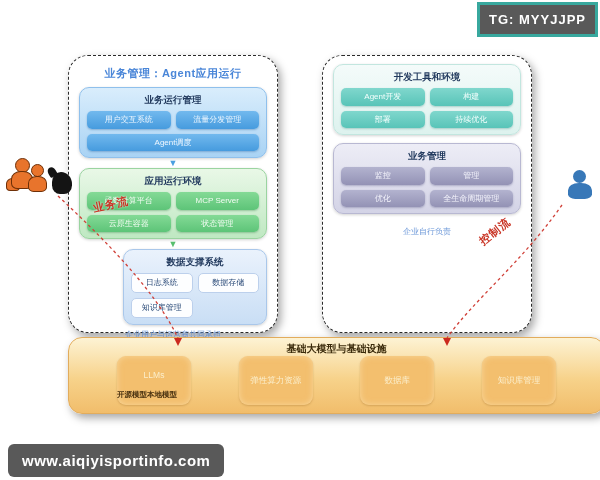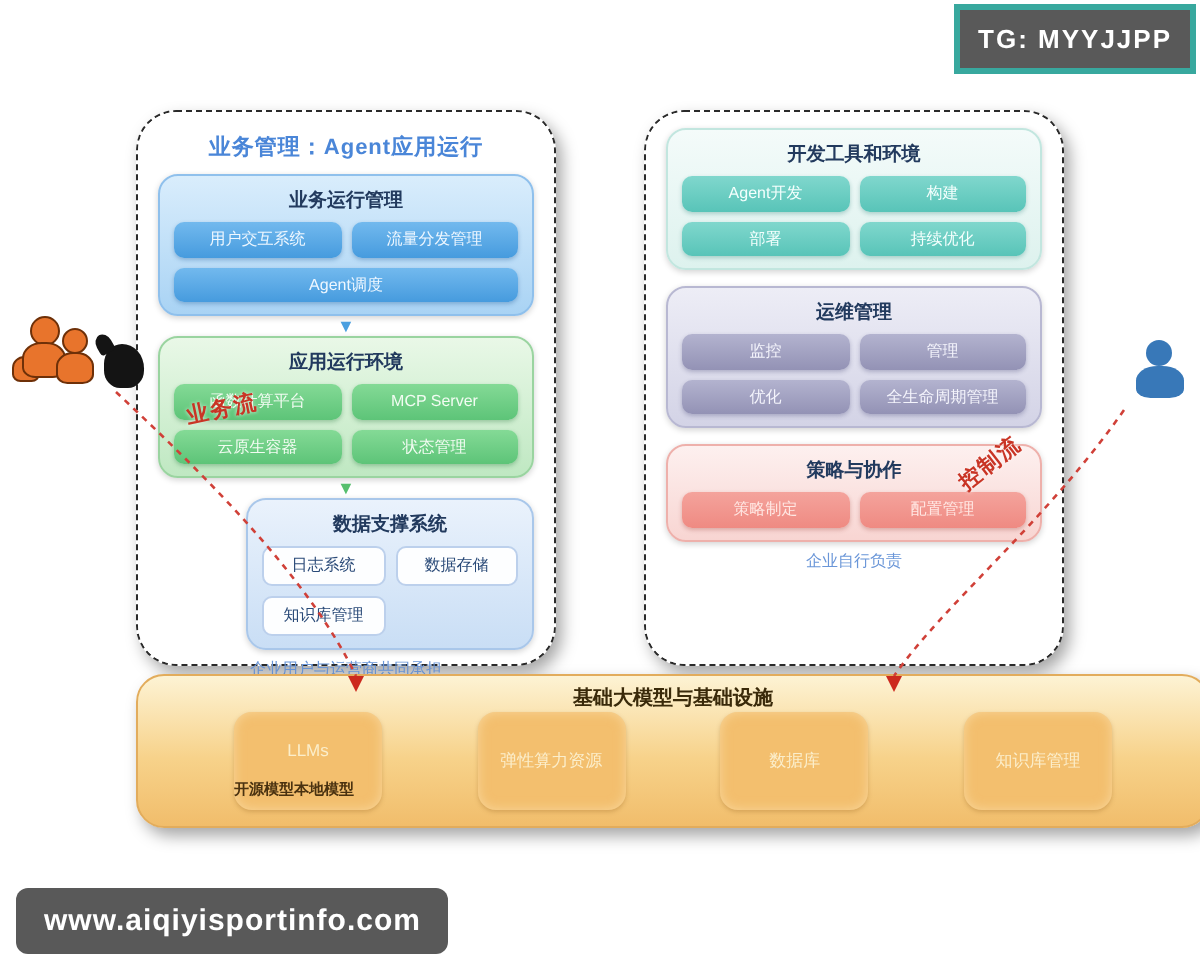--- a/index.html
+++ b/index.html
@@ -183,36 +183,29 @@
       <div class="box-title">开发工具和环境</div>
       <div class="grid2">
         <div class="chip chip-teal">Agent开发</div>
         <div class="chip chip-teal">构建</div>
         <div class="chip chip-teal">部署</div>
         <div class="chip chip-teal">持续优化</div>
       </div>
     </div>
 
     <div class="box box-purple" style="margin-bottom:8px;">
-      <div class="box-title">运维管理</div>
+      <div class="box-title">业务管理</div>
       <div class="grid2">
         <div class="chip chip-purple">监控</div>
         <div class="chip chip-purple">管理</div>
         <div class="chip chip-purple">优化</div>
         <div class="chip chip-purple">全生命周期管理</div>
       </div>
     </div>
 
-    <div class="box box-pink">
-      <div class="box-title">策略与协作</div>
-      <div class="grid2">
-        <div class="chip chip-pink">策略制定</div>
-        <div class="chip chip-pink">配置管理</div>
-      </div>
-    </div>
 
     <div class="panel-caption">企业自行负责</div>
   </div>
 
   <div class="bottom-panel">
     <div class="bottom-title">基础大模型与基础设施</div>
     <div class="cards">
       <div class="card">
         <div class="card-main" style="margin-bottom:12px;">LLMs</div>
         <div class="card-subs">

